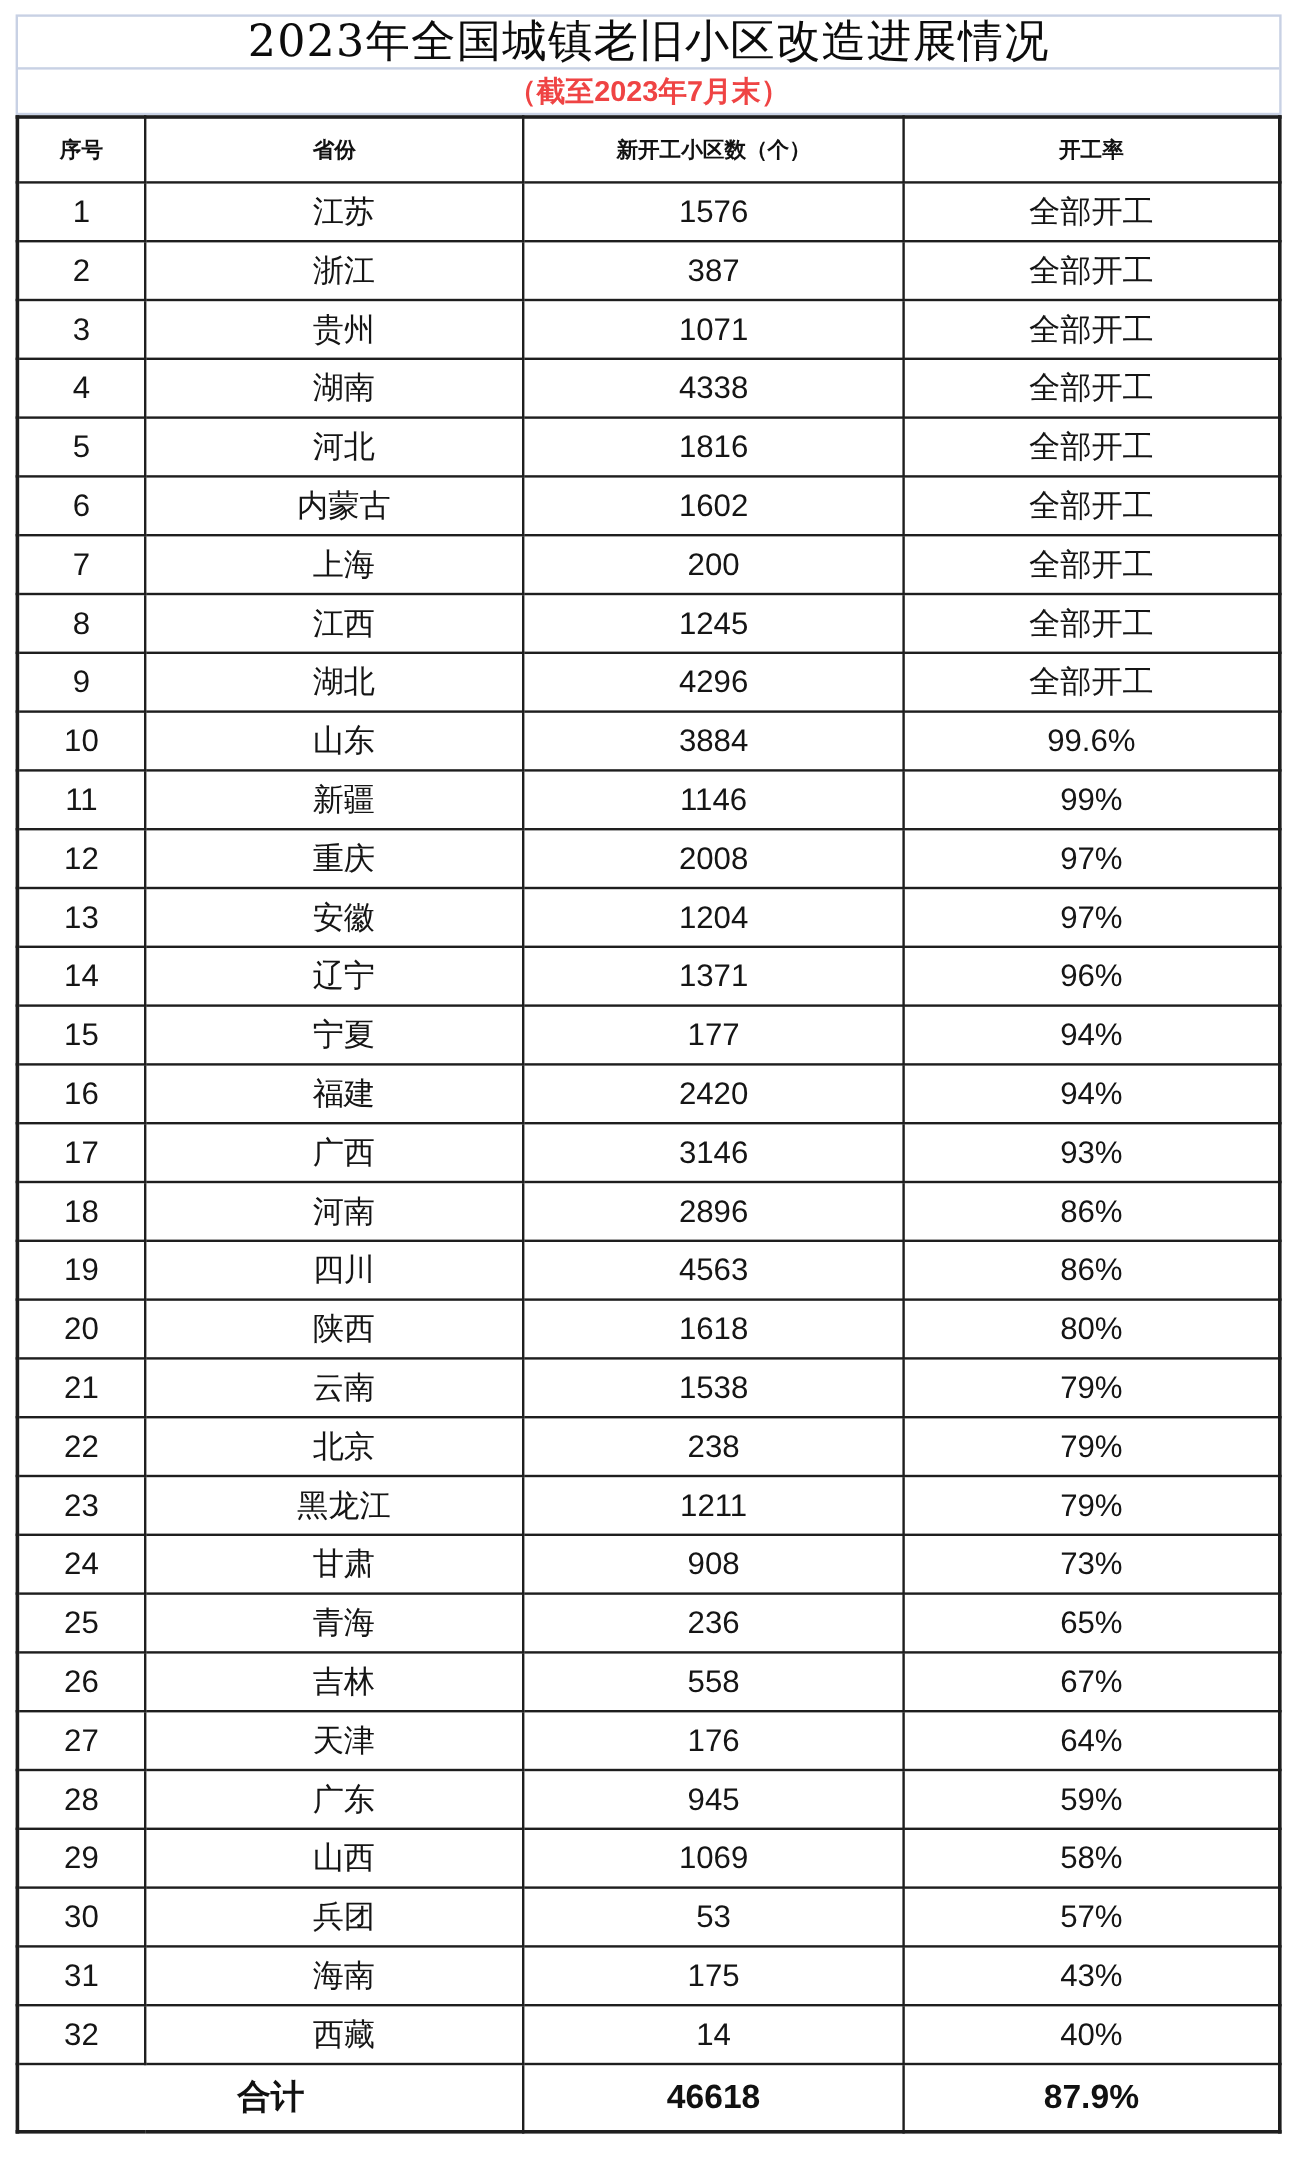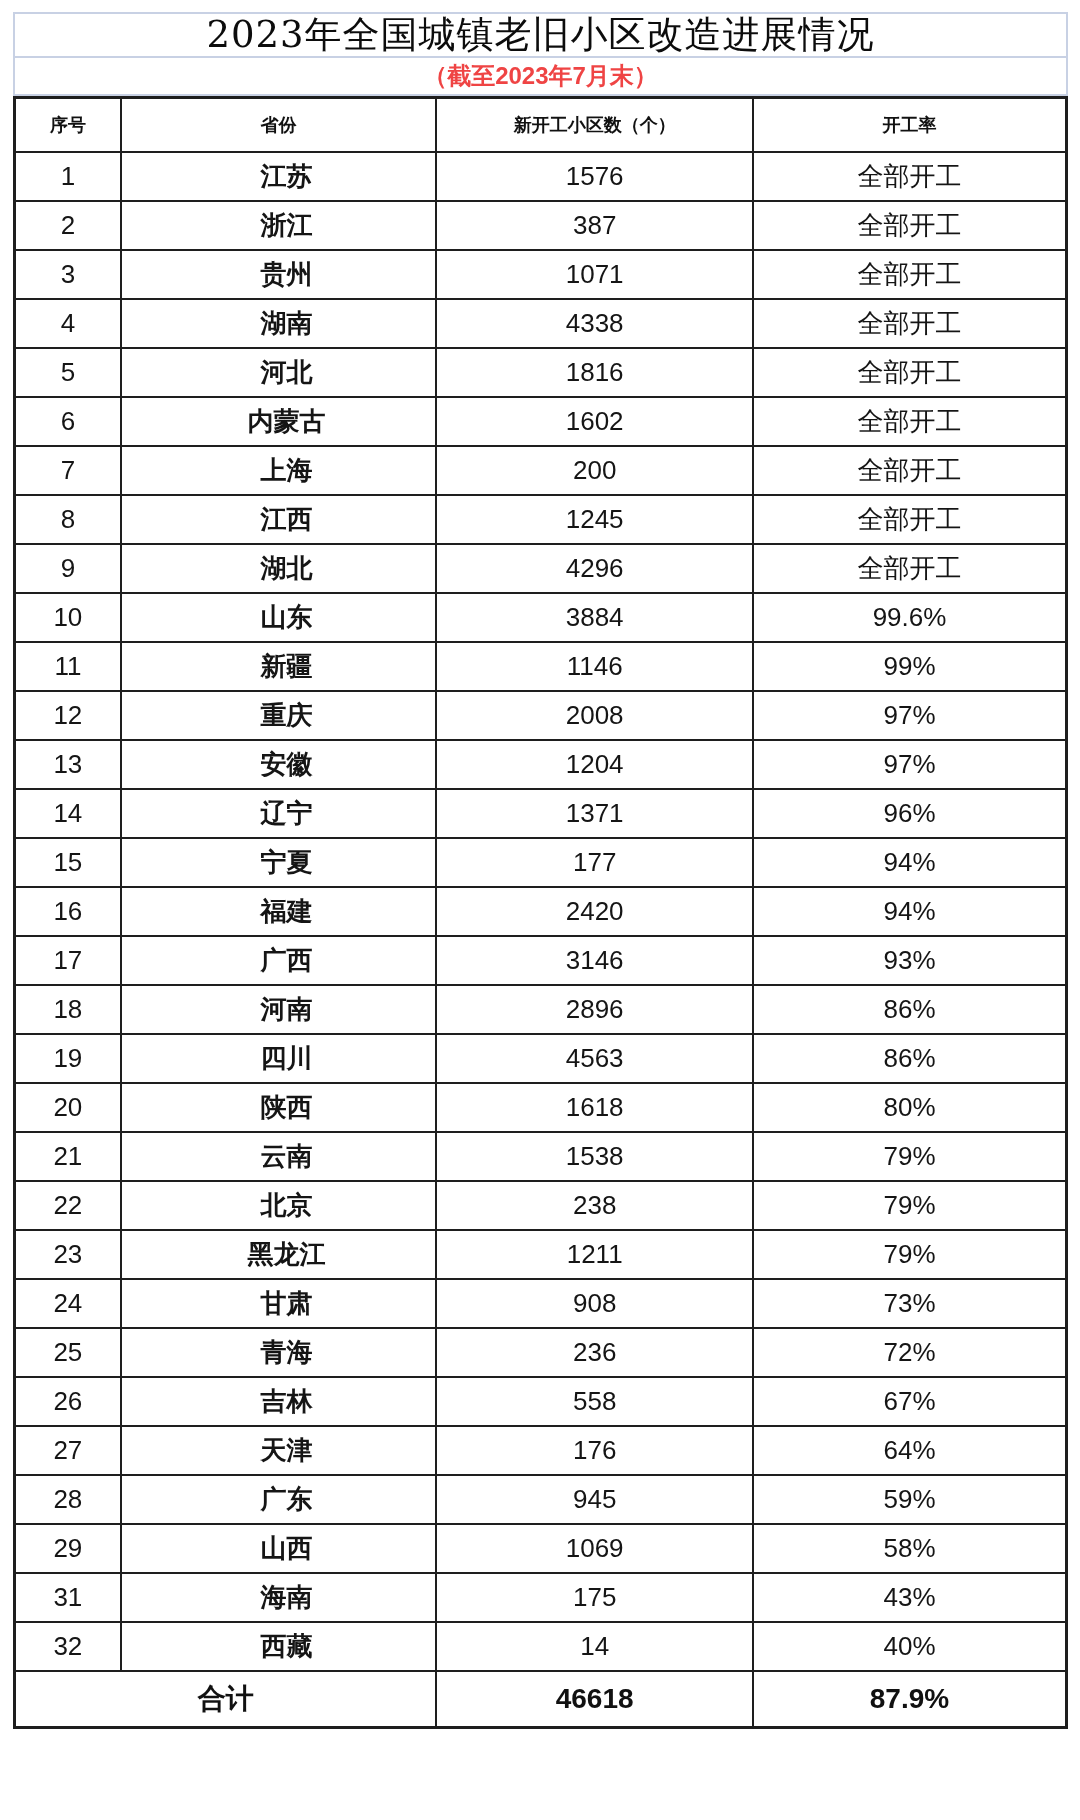--- a/index.html
+++ b/index.html
@@ -54,21 +54,21 @@
   col.c-count { width: 30.1%; }
   col.c-rate  { width: 29.8%; }
   thead tr { height: 54px; }
   thead th {
     font-size: 18px;
     font-weight: bold;
     border-bottom-width: 3px;
   }
   tbody tr { height: 49px; }
   tbody td { font-size: 26px; font-weight: 400; color: #151515; }
-  tbody td.cell-province { font-weight: 700; padding-left: 16px; }
+  tbody td.cell-province { font-weight: 400; padding-left: 16px; }
   tfoot tr { height: 57px; }
   tfoot td {
     font-size: 28px;
     font-weight: bold;
     border-top-width: 3px;
   }
 </style>
 </head>
 <body>
 
@@ -236,21 +236,21 @@
         <tr>
           <td class="cell-index">24</td>
           <td class="cell-province">甘肃</td>
           <td class="cell-count">908</td>
           <td class="cell-rate">73%</td>
         </tr>
         <tr>
           <td class="cell-index">25</td>
           <td class="cell-province">青海</td>
           <td class="cell-count">236</td>
-          <td class="cell-rate">72%</td>
+          <td class="cell-rate">65%</td>
         </tr>
         <tr>
           <td class="cell-index">26</td>
           <td class="cell-province">吉林</td>
           <td class="cell-count">558</td>
           <td class="cell-rate">67%</td>
         </tr>
         <tr>
           <td class="cell-index">27</td>
           <td class="cell-province">天津</td>
@@ -261,20 +261,26 @@
           <td class="cell-index">28</td>
           <td class="cell-province">广东</td>
           <td class="cell-count">945</td>
           <td class="cell-rate">59%</td>
         </tr>
         <tr>
           <td class="cell-index">29</td>
           <td class="cell-province">山西</td>
           <td class="cell-count">1069</td>
           <td class="cell-rate">58%</td>
+        </tr>
+        <tr>
+          <td class="cell-index">30</td>
+          <td class="cell-province">兵团</td>
+          <td class="cell-count">53</td>
+          <td class="cell-rate">57%</td>
         </tr>
         <tr>
           <td class="cell-index">31</td>
           <td class="cell-province">海南</td>
           <td class="cell-count">175</td>
           <td class="cell-rate">43%</td>
         </tr>
         <tr>
           <td class="cell-index">32</td>
           <td class="cell-province">西藏</td>

